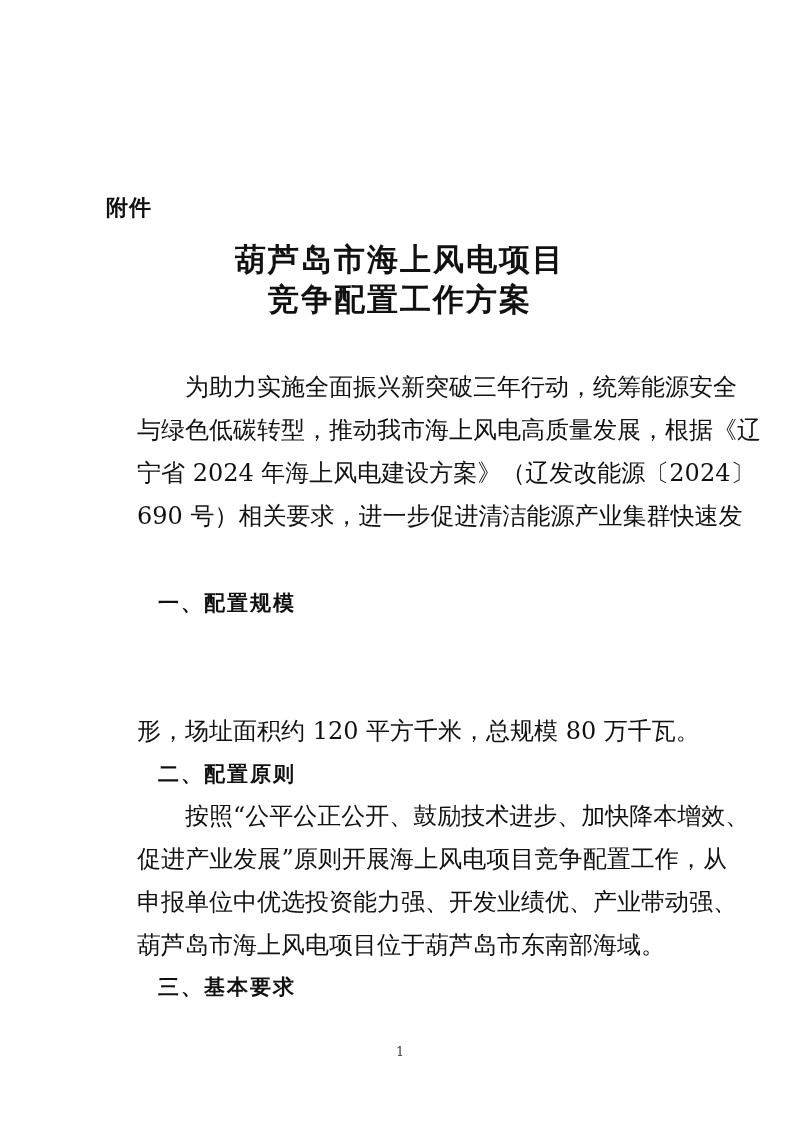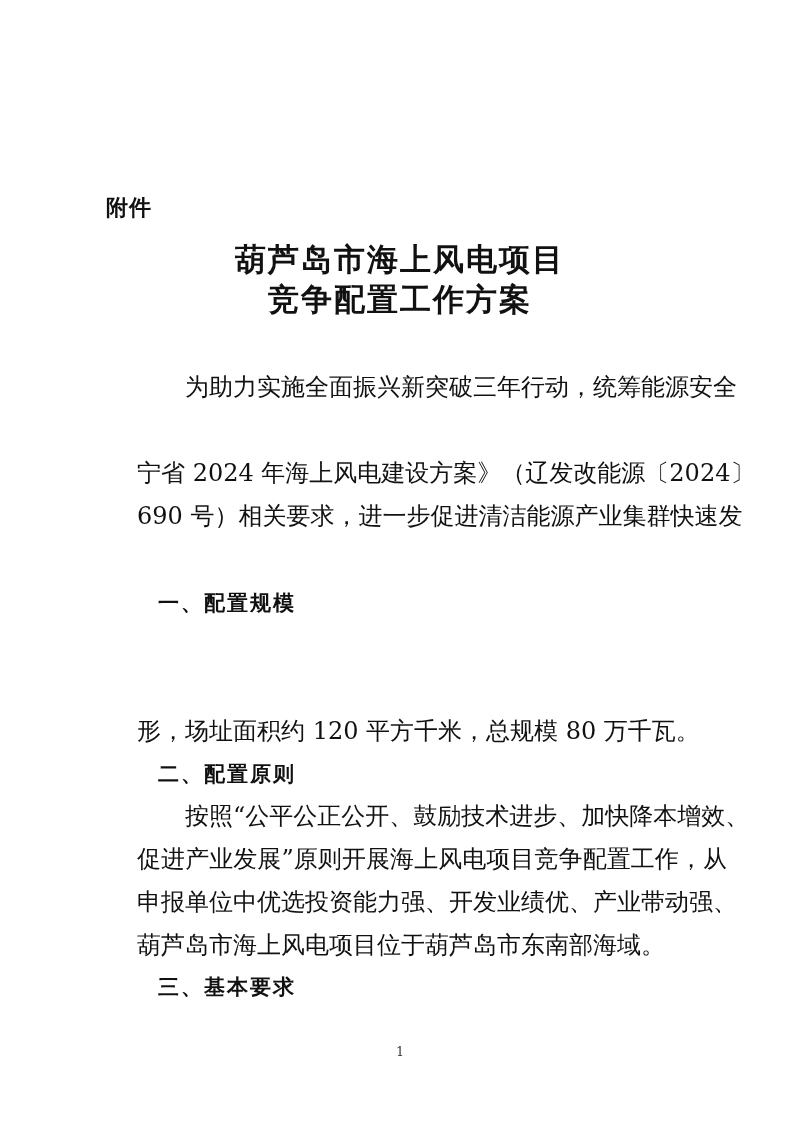--- a/index.html
+++ b/index.html
@@ -40,20 +40,21 @@
 </head>
 <body>
 
 <div class="page">
   <div class="attachment">附件</div>
 
   <div class="title l1">葫芦岛市海上风电项目</div>
   <div class="title l2">竞争配置工作方案</div>
 
   <div class="line" style="top:373px">　　为助力实施全面振兴新突破三年行动，统筹能源安全</div>
+  <div class="line" style="top:416px">与绿色低碳转型，推动我市海上风电高质量发展，根据《辽</div>
   <div class="line" style="top:459px">宁省 2024 年海上风电建设方案》（辽发改能源〔2024〕</div>
   <div class="line" style="top:502px">690 号）相关要求，进一步促进清洁能源产业集群快速发</div>
 
   <div class="heading" style="top:589px">一、配置规模</div>
   <div class="line last" style="top:717px">形，场址面积约 120 平方千米，总规模 80 万千瓦。</div>
 
   <div class="heading" style="top:760px">二、配置原则</div>
   <div class="line" style="top:802px">　　按照“公平公正公开、鼓励技术进步、加快降本增效、</div>
   <div class="line" style="top:845px">促进产业发展”原则开展海上风电项目竞争配置工作，从</div>
   <div class="line" style="top:888px">申报单位中优选投资能力强、开发业绩优、产业带动强、</div>

